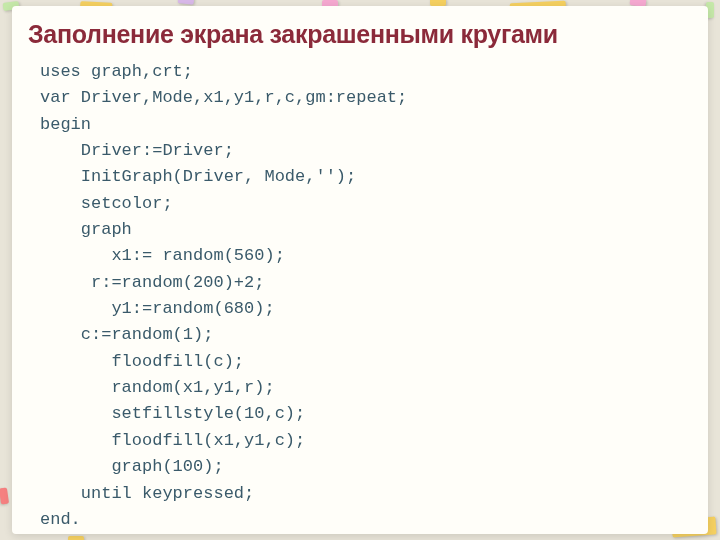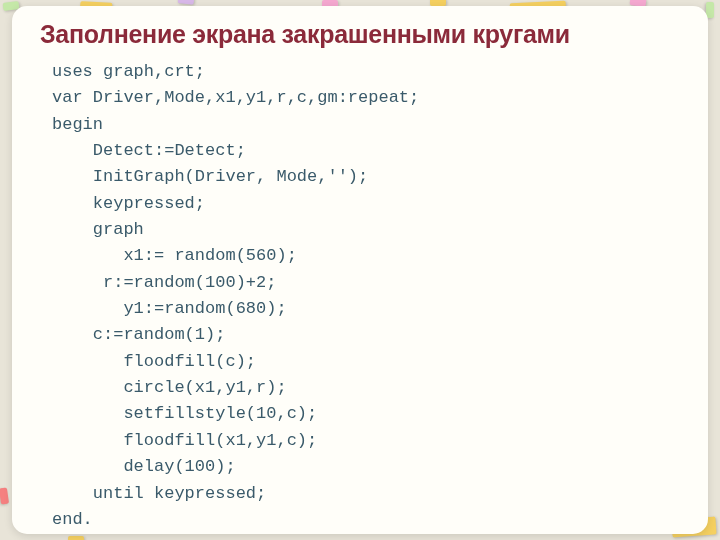--- a/index.html
+++ b/index.html
@@ -21,23 +21,23 @@
     border-radius: 2px;
     box-shadow: 1px 1px 3px rgba(0,0,0,0.2);
   }
   .slide {
     position: absolute;
     left: 12px;
     top: 6px;
     right: 12px;
     bottom: 6px;
     background: #fffef9;
-    border-radius: 15px;
+    border-radius: 4px;
     box-shadow: 0 2px 8px rgba(0,0,0,0.12);
-    padding: 14px 28px 12px 28px;
+    padding: 14px 28px 12px 16px;
     box-sizing: border-box;
   }
   .title {
     font-size: 25px;
     font-weight: bold;
     color: #8b2a3a;
     margin: 0 0 10px 0;
     font-family: Verdana, Arial, sans-serif;
     letter-spacing: -0.3px;
   }
@@ -75,28 +75,28 @@
 <div class="tab t8"></div>
 <div class="tab t9"></div>
 <div class="tab t10"></div>
 <div class="tab t11"></div>
 
 <div class="slide">
   <div class="title">Заполнение экрана закрашенными кругами</div>
   <div class="code"><span>uses graph,crt;</span>
 <span>var Driver,Mode,x1,y1,r,c,gm:repeat;</span>
 <span>begin</span>
-<span>    Detect:=Detect;</span>
+<span>    Driver:=Driver;</span>
 <span>    InitGraph(Driver, Mode,'');</span>
-<span>    keypressed;</span>
+<span>    setcolor;</span>
 <span>    graph</span>
 <span>       x1:= random(560);</span>
-<span>     r:=random(100)+2;</span>
+<span>     r:=random(200)+2;</span>
 <span>       y1:=random(680);</span>
 <span>    c:=random(1);</span>
 <span>       floodfill(c);</span>
-<span>       circle(x1,y1,r);</span>
+<span>       random(x1,y1,r);</span>
 <span>       setfillstyle(10,c);</span>
 <span>       floodfill(x1,y1,c);</span>
-<span>       delay(100);</span>
+<span>       graph(100);</span>
 <span>    until keypressed;</span>
 <span>end.</span></div>
 </div>
 
 </body></html>

